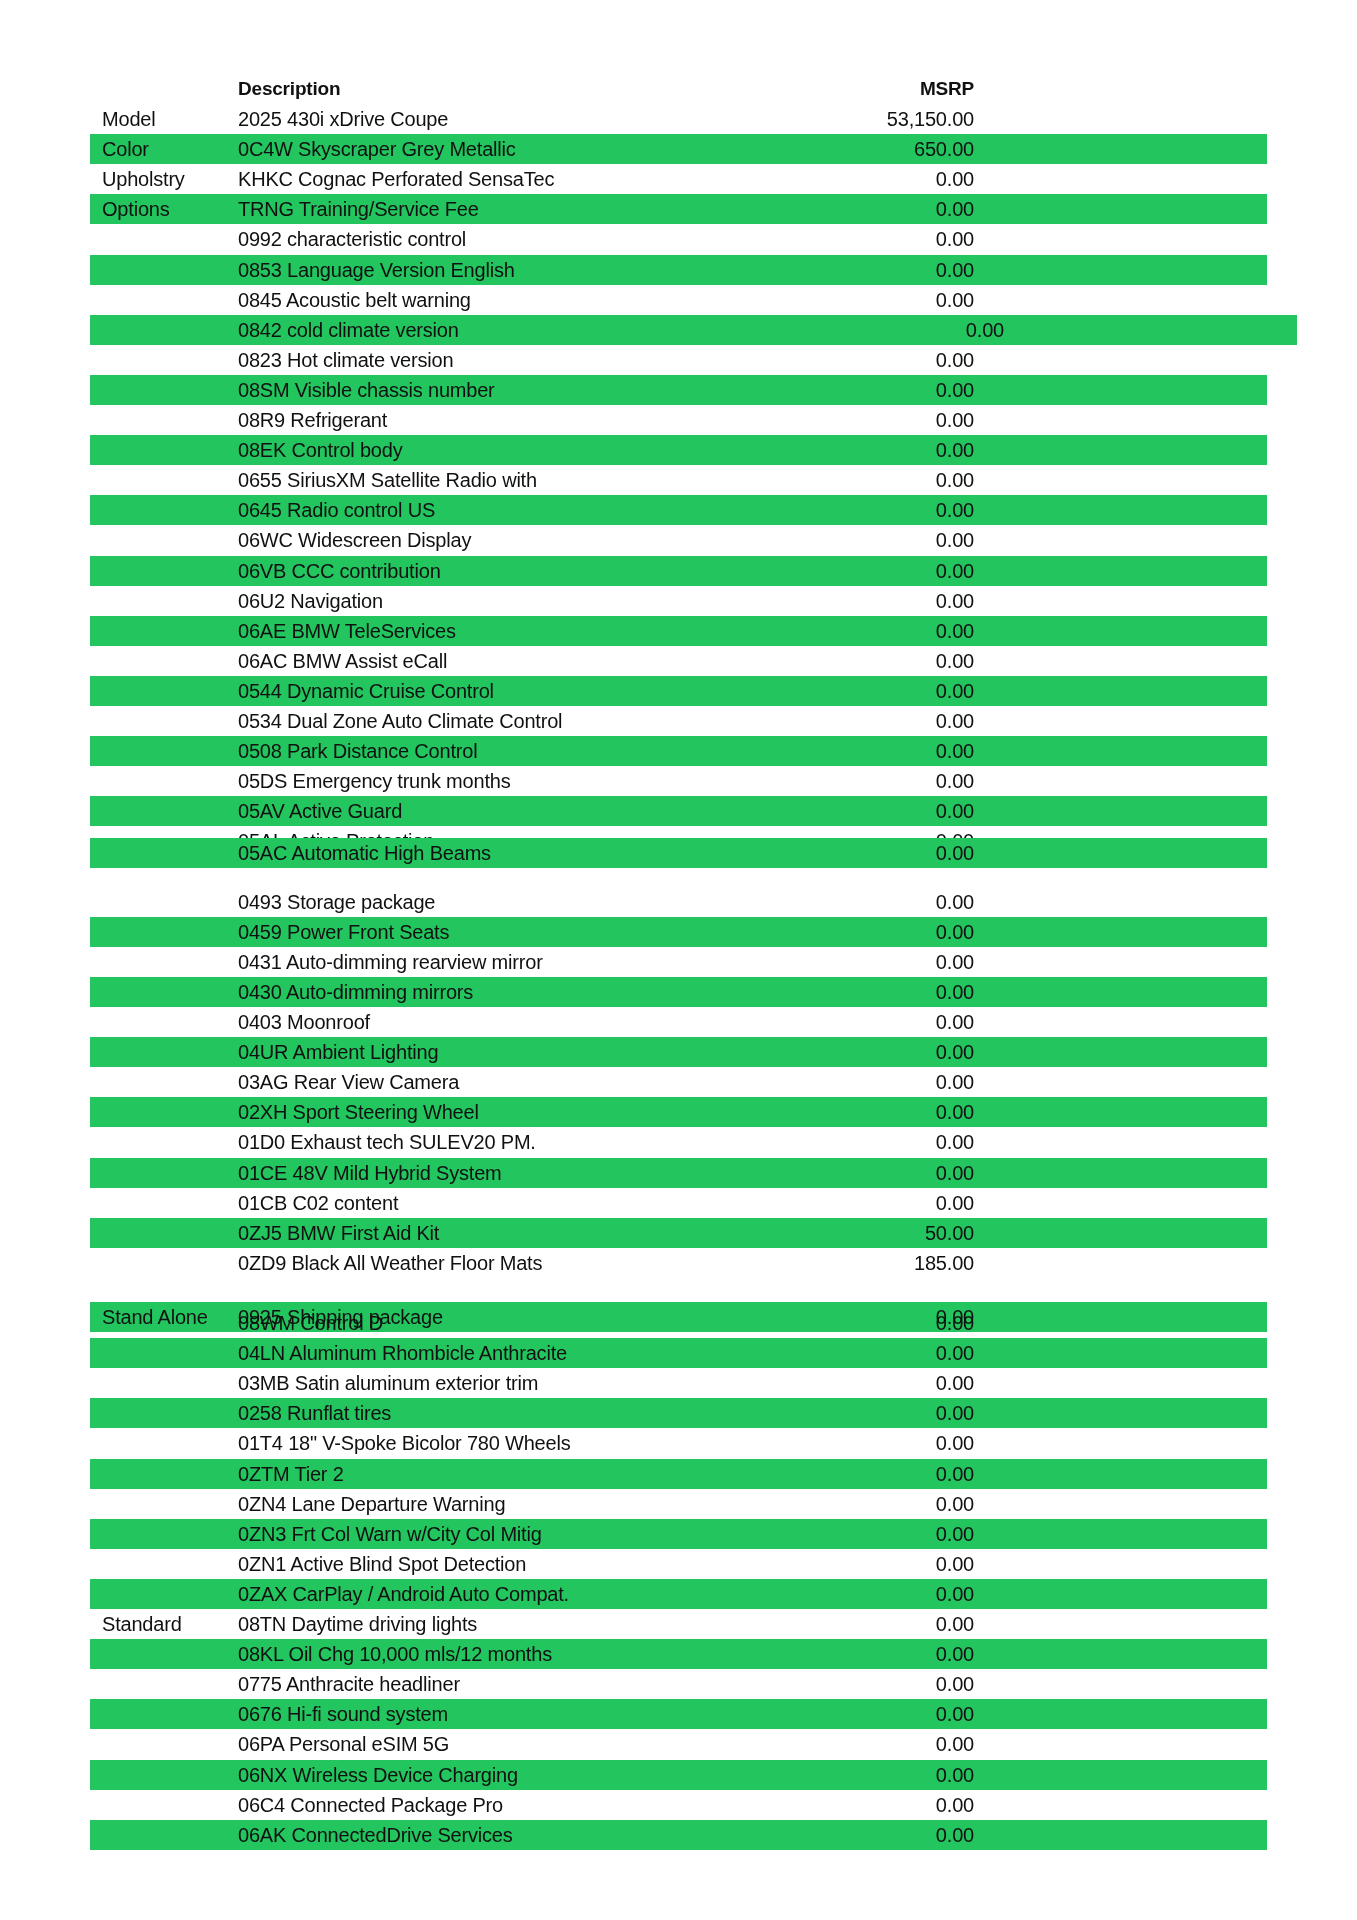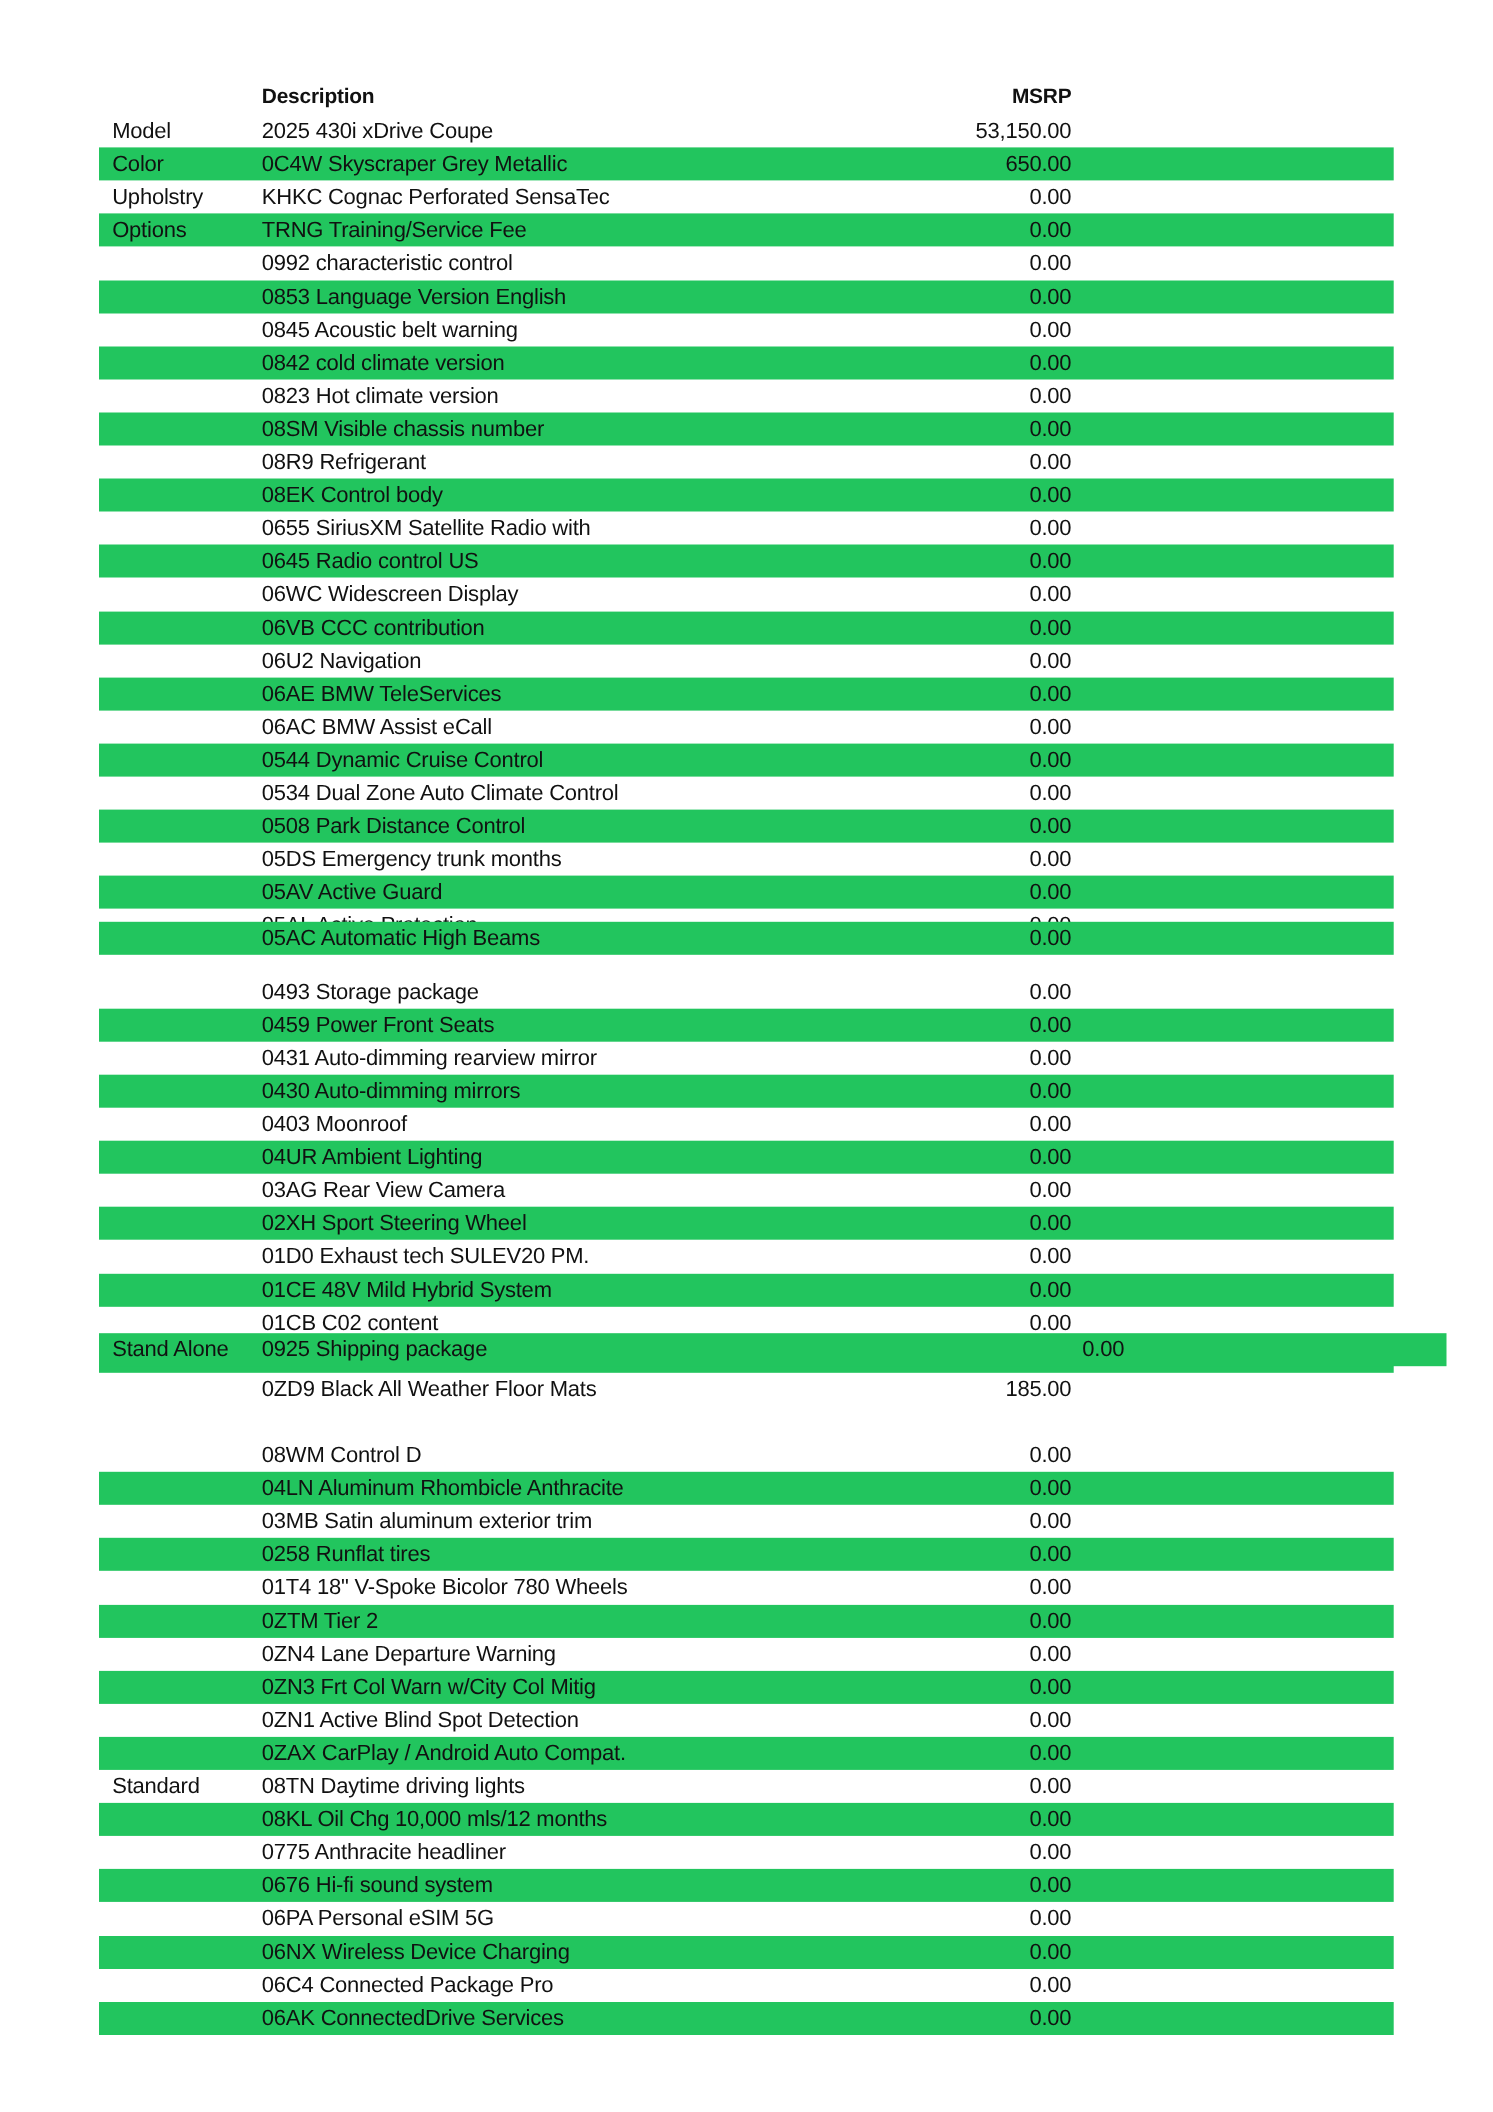--- a/index.html
+++ b/index.html
@@ -53,21 +53,21 @@
       <div class="row shade" style="top: 242.5px;">
         <span class="cell c-label"></span>
         <span class="cell c-desc">0853 Language Version English</span>
         <span class="cell c-price">0.00</span>
       </div>
       <div class="row" style="top: 272.6px;">
         <span class="cell c-label"></span>
         <span class="cell c-desc">0845 Acoustic belt warning</span>
         <span class="cell c-price">0.00</span>
       </div>
-      <div class="row shade" style="top: 302.7px;">
+      <div class="row shade" style="top: 302.7px; padding-left: 30px;">
         <span class="cell c-label"></span>
         <span class="cell c-desc">0842 cold climate version</span>
         <span class="cell c-price">0.00</span>
       </div>
       <div class="row" style="top: 332.8px;">
         <span class="cell c-label"></span>
         <span class="cell c-desc">0823 Hot climate version</span>
         <span class="cell c-price">0.00</span>
       </div>
       <div class="row shade" style="top: 362.9px;">
@@ -213,21 +213,21 @@
       <div class="row shade" style="top: 1205.7px;">
         <span class="cell c-label"></span>
         <span class="cell c-desc">0ZJ5 BMW First Aid Kit</span>
         <span class="cell c-price">50.00</span>
       </div>
       <div class="row" style="top: 1235.8px;">
         <span class="cell c-label"></span>
         <span class="cell c-desc">0ZD9 Black All Weather Floor Mats</span>
         <span class="cell c-price">185.00</span>
       </div>
-      <div class="row shade" style="top: 1200px; padding-left: 48px;">
+      <div class="row shade" style="top: 1290px;">
         <span class="cell c-label">Stand Alone</span>
         <span class="cell c-desc">0925 Shipping package</span>
         <span class="cell c-price">0.00</span>
       </div>
       <div class="row" style="top: 1296px;">
         <span class="cell c-label"></span>
         <span class="cell c-desc">08WM Control D</span>
         <span class="cell c-price">0.00</span>
       </div>
       <div class="row shade" style="top: 1326.1px;">

